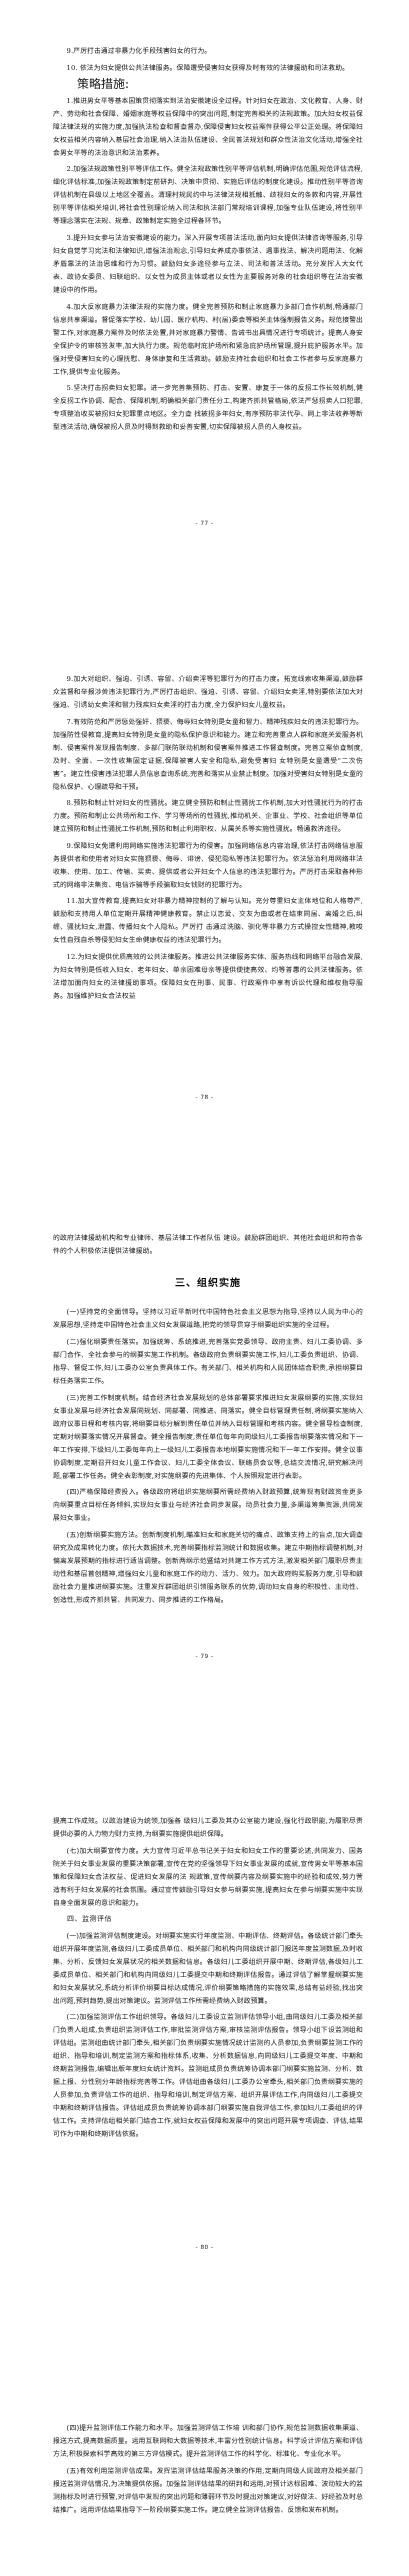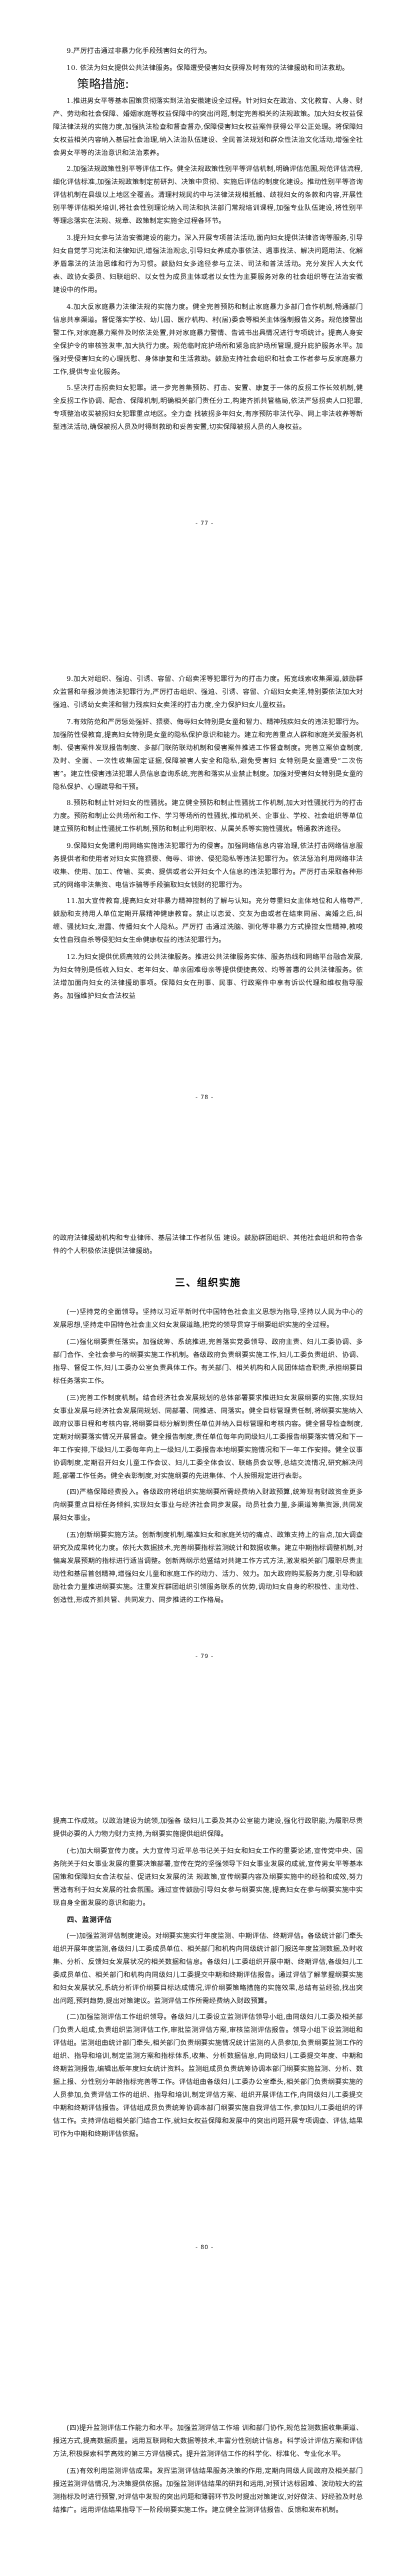--- a/index.html
+++ b/index.html
@@ -71,21 +71,21 @@
     line-height: 13.4px;
     font-weight: bold;
     text-align: center;
     letter-spacing: 1px;
     color: #0d0d0d;
   }
   h2.section-left {
     margin: 0 0 3.6px 0;
     font-size: 7px;
     line-height: 13px;
-    font-weight: bold;
+    font-weight: normal;
     text-indent: 2em;
     letter-spacing: 0.5px;
     color: #131313;
   }
   .page-number {
     position: absolute;
     left: 0;
     width: 100%;
     text-align: center;
     font-size: 5.7px;
@@ -138,21 +138,21 @@
       <p class="para">(三)完善工作制度机制。结合经济社会发展规划的总体部署要求推进妇女发展纲要的实施,实现妇女事业发展与经济社会发展同规划、同部署、同推进、同落实。健全目标管理责任制,将纲要实施纳入政府议事日程和考核内容,将纲要目标分解到责任单位并纳入目标管理和考核内容。健全督导检查制度,定期对纲要落实情况开展督查。健全报告制度,责任单位每年向同级妇儿工委报告纲要落实情况和下一年工作安排,下级妇儿工委每年向上一级妇儿工委报告本地纲要实施情况和下一年工作安排。健全议事协调制度,定期召开妇女儿童工作会议、妇儿工委全体会议、联络员会议等,总结交流情况,研究解决问题,部署工作任务。健全表彰制度,对实施纲要的先进集体、个人按照规定进行表彰。</p>
       <p class="para">(四)严格保障经费投入。各级政府将组织实施纲要所需经费纳入财政预算,统筹现有财政资金更多向纲要重点目标任务倾斜,实现妇女事业与经济社会同步发展。动员社会力量,多渠道筹集资源,共同发展妇女事业。</p>
       <p class="para">(五)创新纲要实施方法。创新制度机制,瞄准妇女和家庭关切的痛点、政策支持上的盲点,加大调查研究及成果转化力度。依托大数据技术,完善纲要指标监测统计和数据收集。建立中期指标调整机制,对偏离发展预期的指标进行适当调整。创新两纲示范暨结对共建工作方式方法,激发相关部门履职尽责主动性和基层首创精神,增强妇女儿童和家庭工作的动力、活力、效力。加大政府购买服务力度,引导和鼓励社会力量推进纲要实施。注重发挥群团组织引领服务联系的优势,调动妇女自身的积极性、主动性、创造性,形成齐抓共管、共同发力、同步推进的工作格局。</p>
     </div>
     <div class="page-number pn-3">- 79 -</div>
   </section>
 
   <section class="page page-4">
     <div class="page-body body-4">
       <p class="para noindent">提高工作成效。以政治建设为统领,加强各 级妇儿工委及其办公室能力建设,强化行政职能,为履职尽责提供必要的人力物力财力支持,为纲要实施提供组织保障。</p>
-      <p class="para">(七)加大纲要宣传力度。大力宣传习近平总书记关于妇女和妇女工作的重要论述,宣传党中央、国务院关于妇女事业发展的重要决策部署,宣传在党的坚强领导下妇女事业发展的成就,宣传男女平等基本国策和保障妇女合法权益、促进妇女发展的法 规政策,宣传纲要内容及纲要实施中的经验和成效,努力营造有利于妇女发展的社会氛围。通过宣传鼓励引导妇女参与纲要实施,提高妇女在参与纲要实施中实现自身全面发展的意识和能力。</p>
+      <p class="para">(七)加大纲要宣传力度。大力宣传习近平总书记关于妇女和妇女工作的重要论述,共同发力、国务院关于妇女事业发展的重要决策部署,宣传在党的坚强领导下妇女事业发展的成就,宣传男女平等基本国策和保障妇女合法权益、促进妇女发展的法 规政策,宣传纲要内容及纲要实施中的经验和成效,努力营造有利于妇女发展的社会氛围。通过宣传鼓励引导妇女参与纲要实施,提高妇女在参与纲要实施中实现自身全面发展的意识和能力。</p>
       <h2 class="section-left">四、监测评估</h2>
       <p class="para">(一)加强监测评估制度建设。对纲要实施实行年度监测、中期评估、终期评估。各级统计部门牵头组织开展年度监测,各级妇儿工委成员单位、相关部门和机构向同级统计部门报送年度监测数据,及时收集、分析、反馈妇女发展状况的相关数据和信息。各级妇儿工委组织开展中期、终期评估,各级妇儿工委成员单位、相关部门和机构向同级妇儿工委提交中期和终期评估报告。通过评估了解掌握纲要实施和妇女发展状况,系统分析评价纲要目标达成情况,评价纲要策略措施的实施效果,总结有益经验,找出突出问题,预判趋势,提出对策建议。监测评估工作所需经费纳入财政预算。</p>
       <p class="para">(二)加强监测评估工作组织领导。各级妇儿工委设立监测评估领导小组,由同级妇儿工委及相关部门负责人组成,负责组织监测评估工作,审批监测评估方案,审核监测评估报告。领导小组下设监测组和评估组。监测组由统计部门牵头,相关部门负责纲要实施情况统计监测的人员参加,负责纲要监测工作的组织、指导和培训,制定监测方案和指标体系,收集、分析数据信息,向同级妇儿工委提交年度、中期和终期监测报告,编辑出版年度妇女统计资料。监测组成员负责统筹协调本部门纲要实施监测、分析、数据上报、分性别分年龄指标完善等工作。评估组由各级妇儿工委办公室牵头,相关部门负责纲要实施的人员参加,负责评估工作的组织、指导和培训,制定评估方案、组织开展评估工作,向同级妇儿工委提交中期和终期评估报告。评估组成员负责统筹协调本部门纲要实施自我评估工作,参加妇儿工委组织的评估工作。支持评估组相关部门结合工作,就妇女权益保障和发展中的突出问题开展专项调查、评估,结果可作为中期和终期评估依据。</p>
     </div>
     <div class="page-number pn-4">- 80 -</div>
   </section>
 
   <section class="page page-5">
     <div class="page-body body-5">
       <p class="para">(四)提升监测评估工作能力和水平。加强监测评估工作培 训和部门协作,规范监测数据收集渠道、报送方式,提高数据质量。运用互联网和大数据等技术,丰富分性别统计信息。科学设计评估方案和评估方法,积极探索科学高效的第三方评估模式。提升监测评估工作的科学化、标准化、专业化水平。</p>

